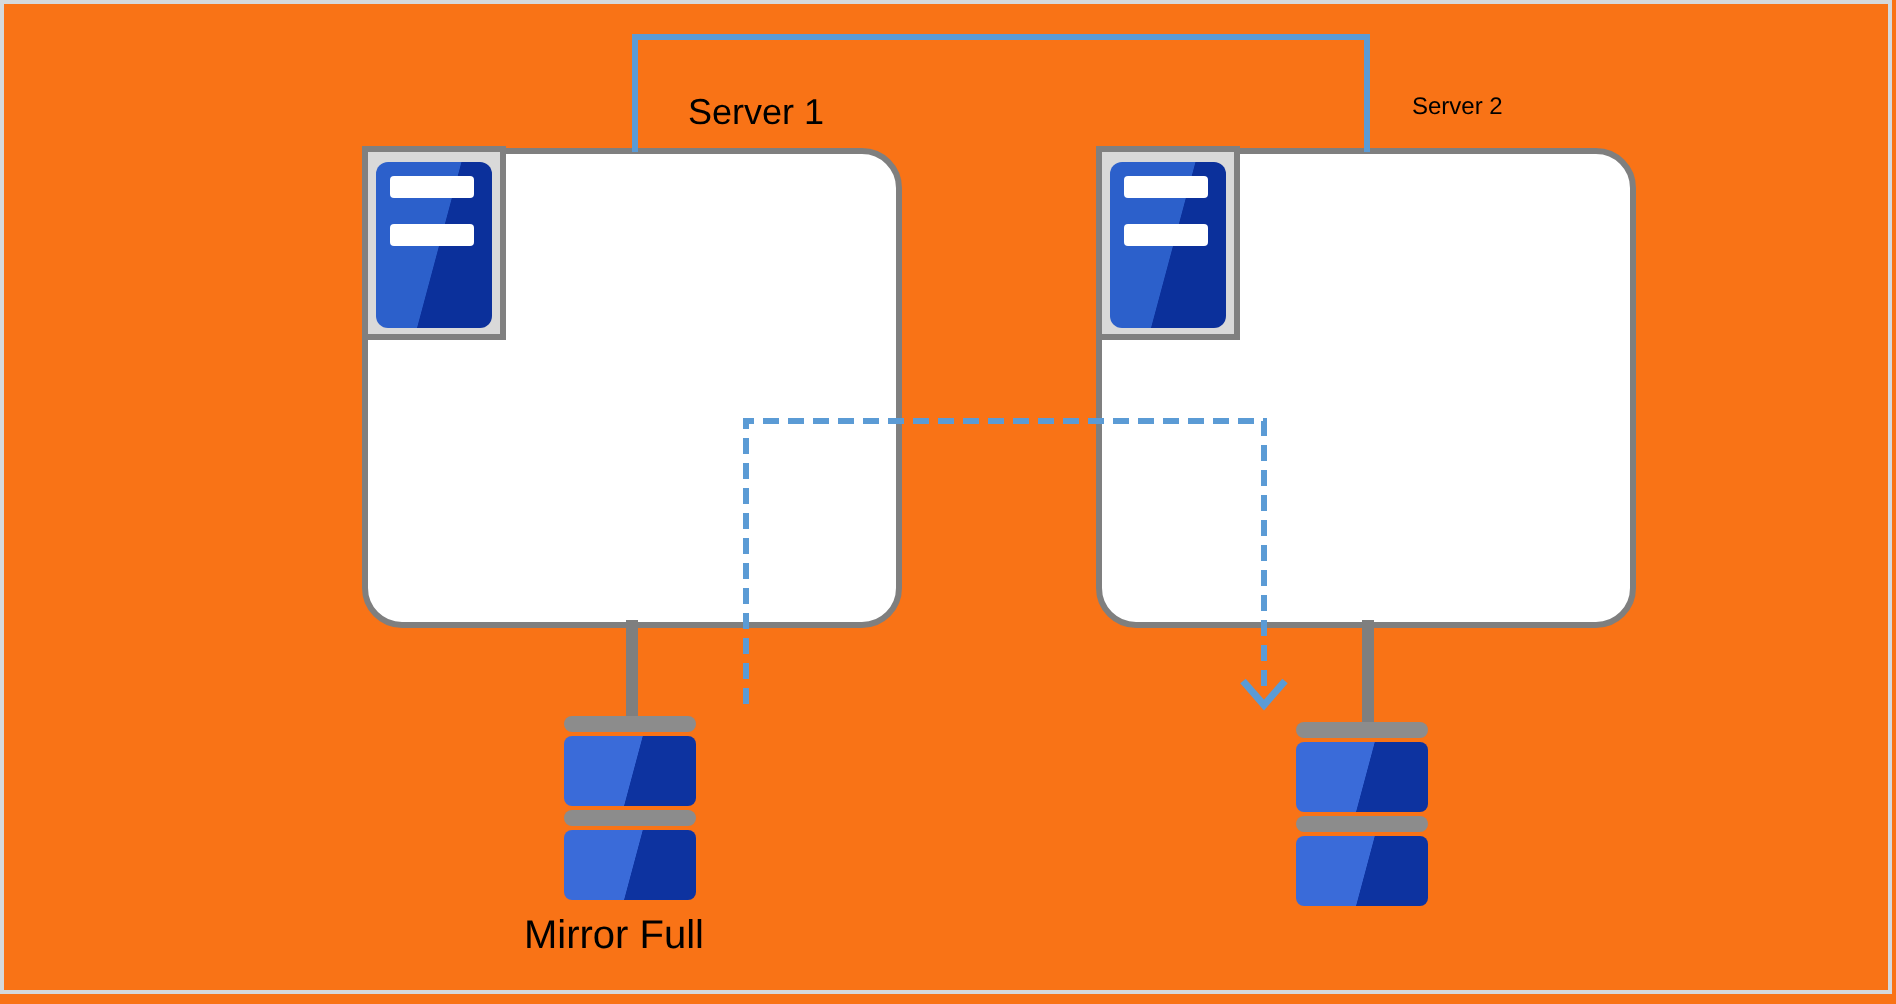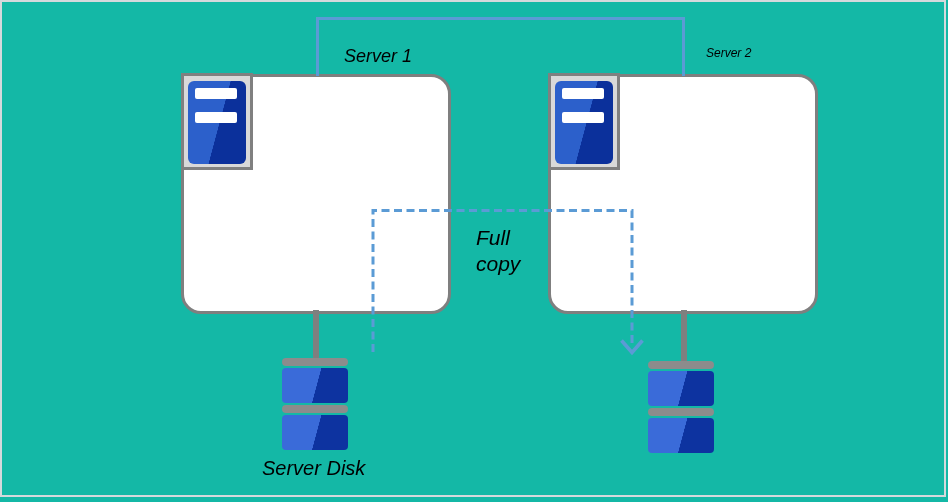--- a/index.html
+++ b/index.html
@@ -5,23 +5,22 @@
   html, body {
     margin: 0;
     padding: 0;
     background: #ffffff;
     font-family: "Liberation Sans", sans-serif;
   }
   .canvas {
     position: relative;
     width: 948px;
     height: 502px;
-    background: #14b8a6;
+    background: #f97316;
     overflow: hidden;
-    font-style: italic;
   }
   
   .frame {
     position: absolute;
     left: 0; top: 0; right: 2px; bottom: 5px;
     border: 2px solid #d5d9dc;
     pointer-events: none;
   }
 
   
@@ -170,24 +169,20 @@
     <div class="platter p2"></div>
     <div class="dbody b2"></div>
   </div>
   <div class="disk disk2">
     <div class="platter p1"></div>
     <div class="dbody b1"></div>
     <div class="platter p2"></div>
     <div class="dbody b2"></div>
   </div>
 
-  <div class="label lbl-fullcopy">
-    <div>Full</div>
-    <div>copy</div>
-  </div>
-  <div class="label lbl-mirrordisk">Server Disk</div>
+  <div class="label lbl-mirrordisk">Mirror Full</div>
 
   <svg class="lines" width="948" height="502" viewBox="0 0 948 502">
     <path class="link" d="M317.5 76 L317.5 18.5 L683.5 18.5 L683.5 76"></path>
     <path class="dash" d="M373 352 L373 210.5 L632 210.5 L632 345"></path>
     <path class="arrowhead" d="M621.5 340.5 L632 352.5 L642.5 340.5"></path>
   </svg>
 </div>
 
 </body></html>

